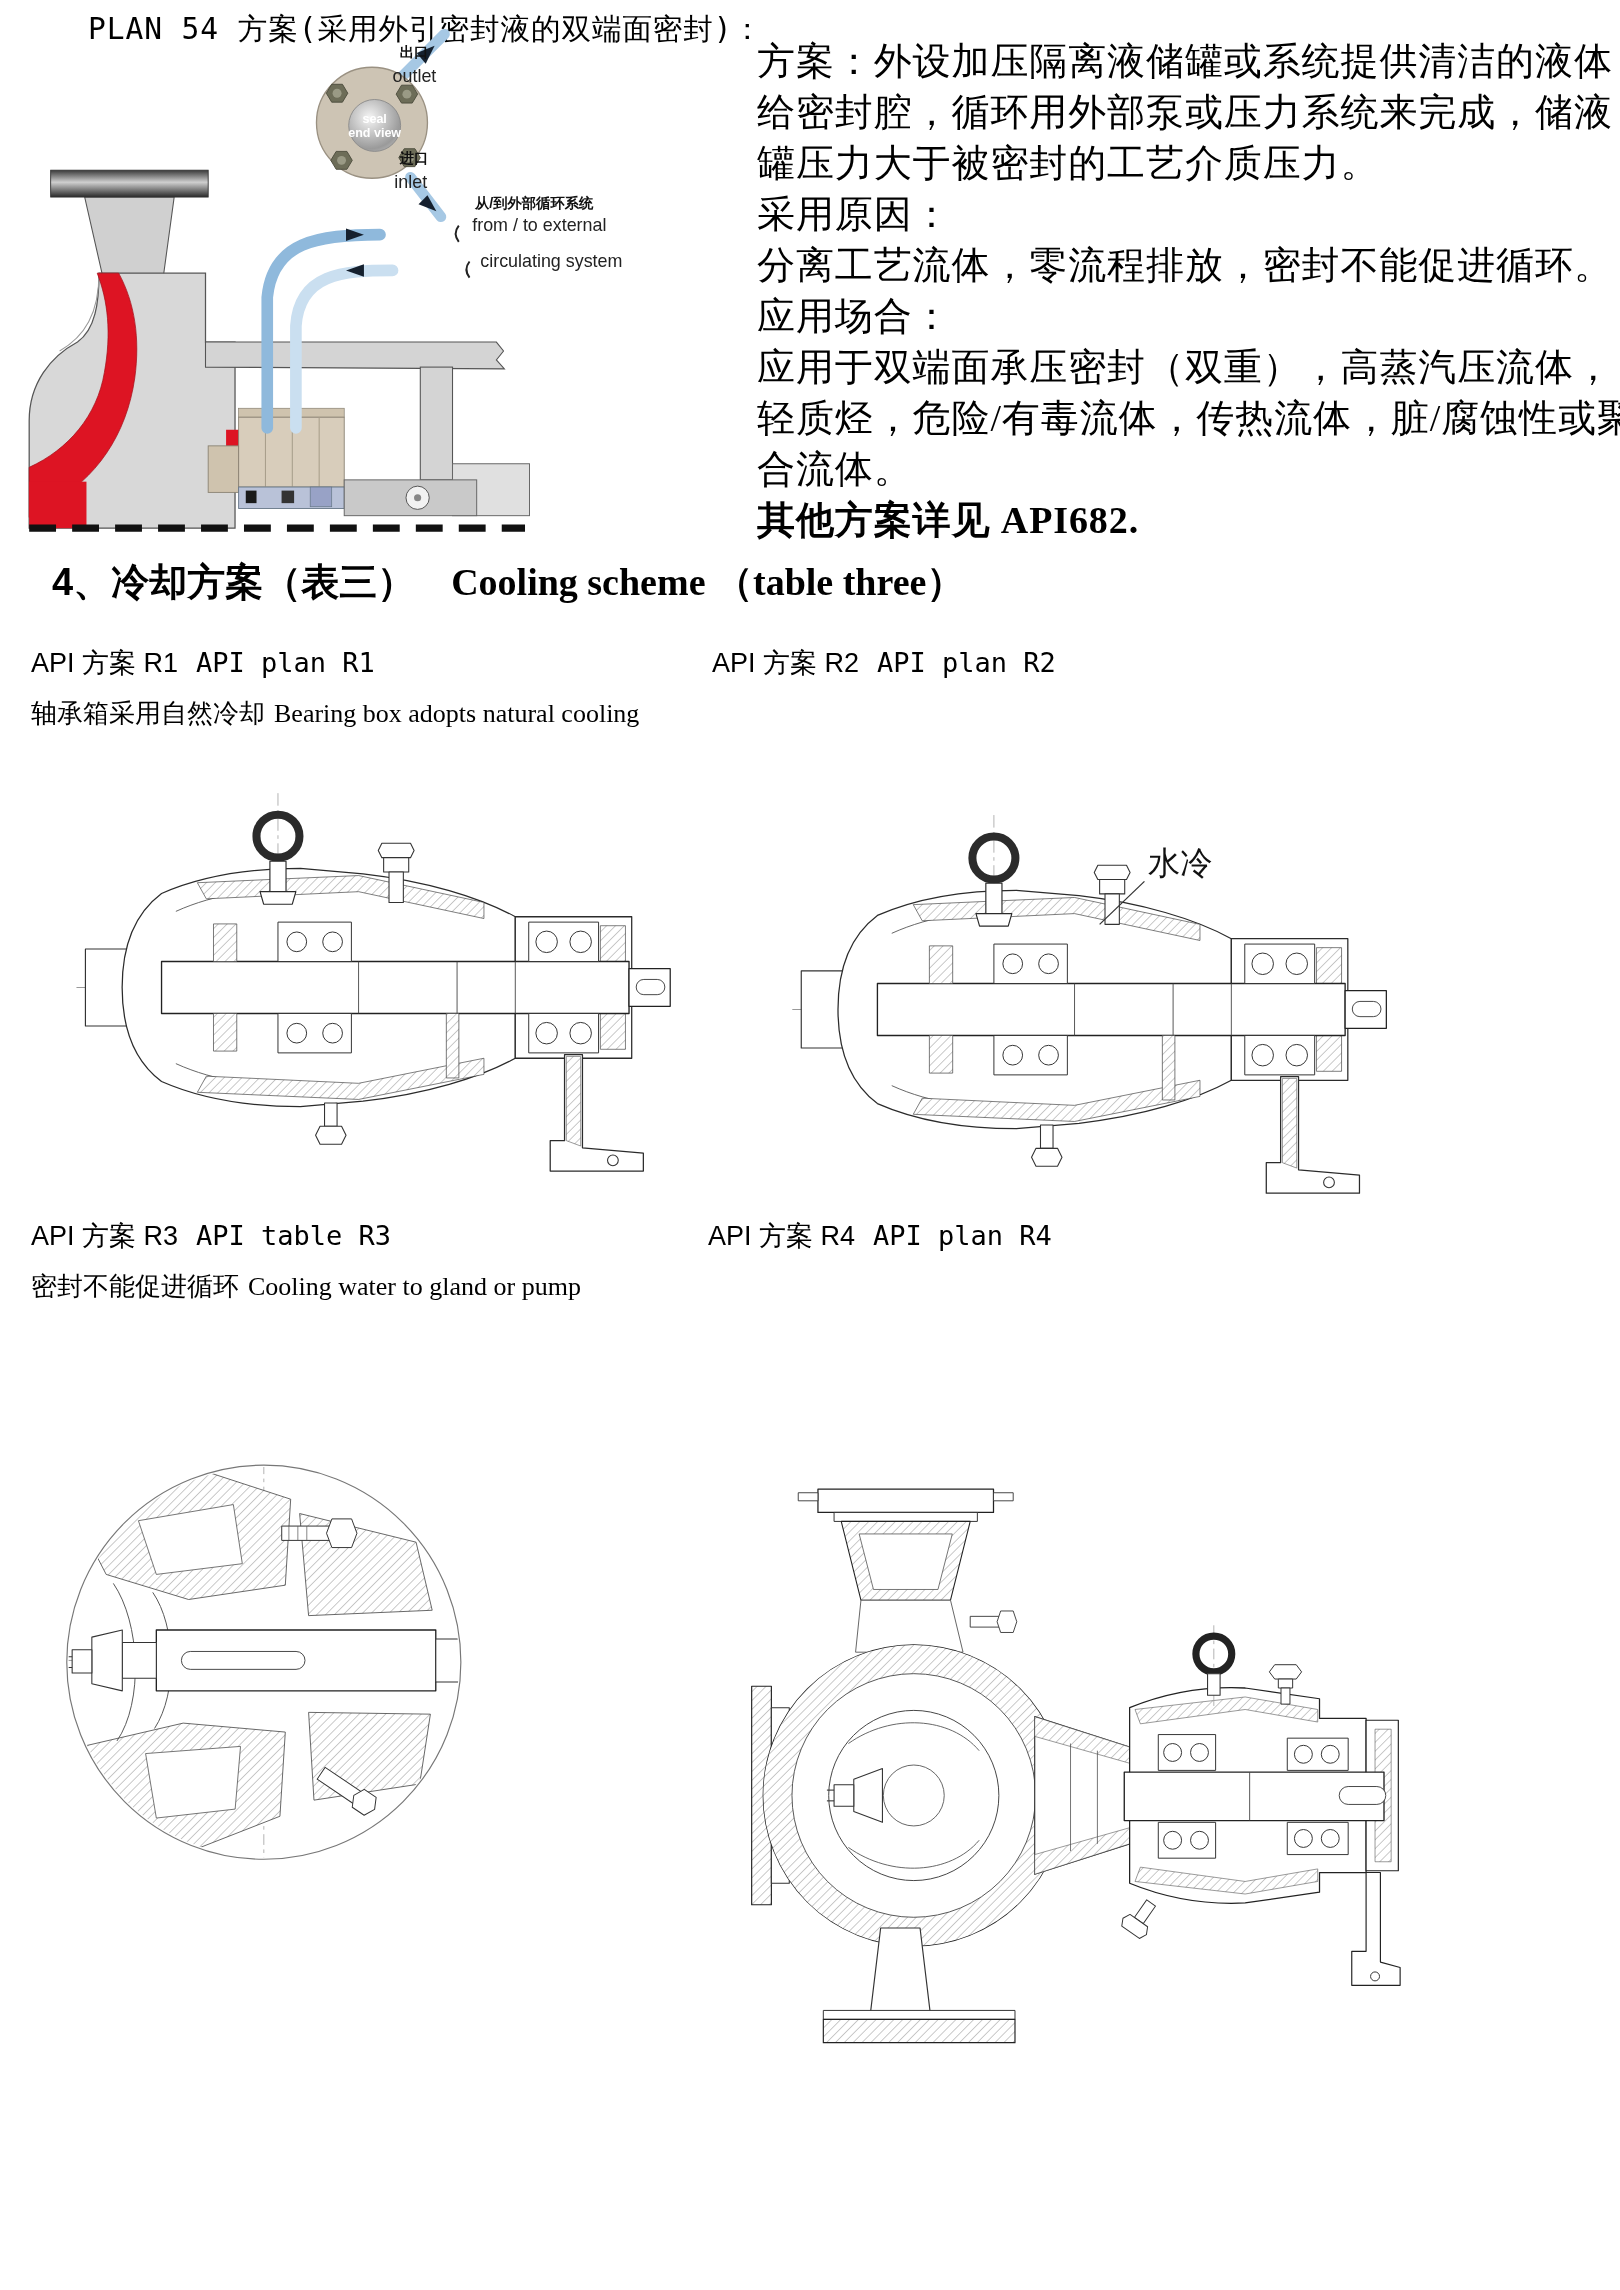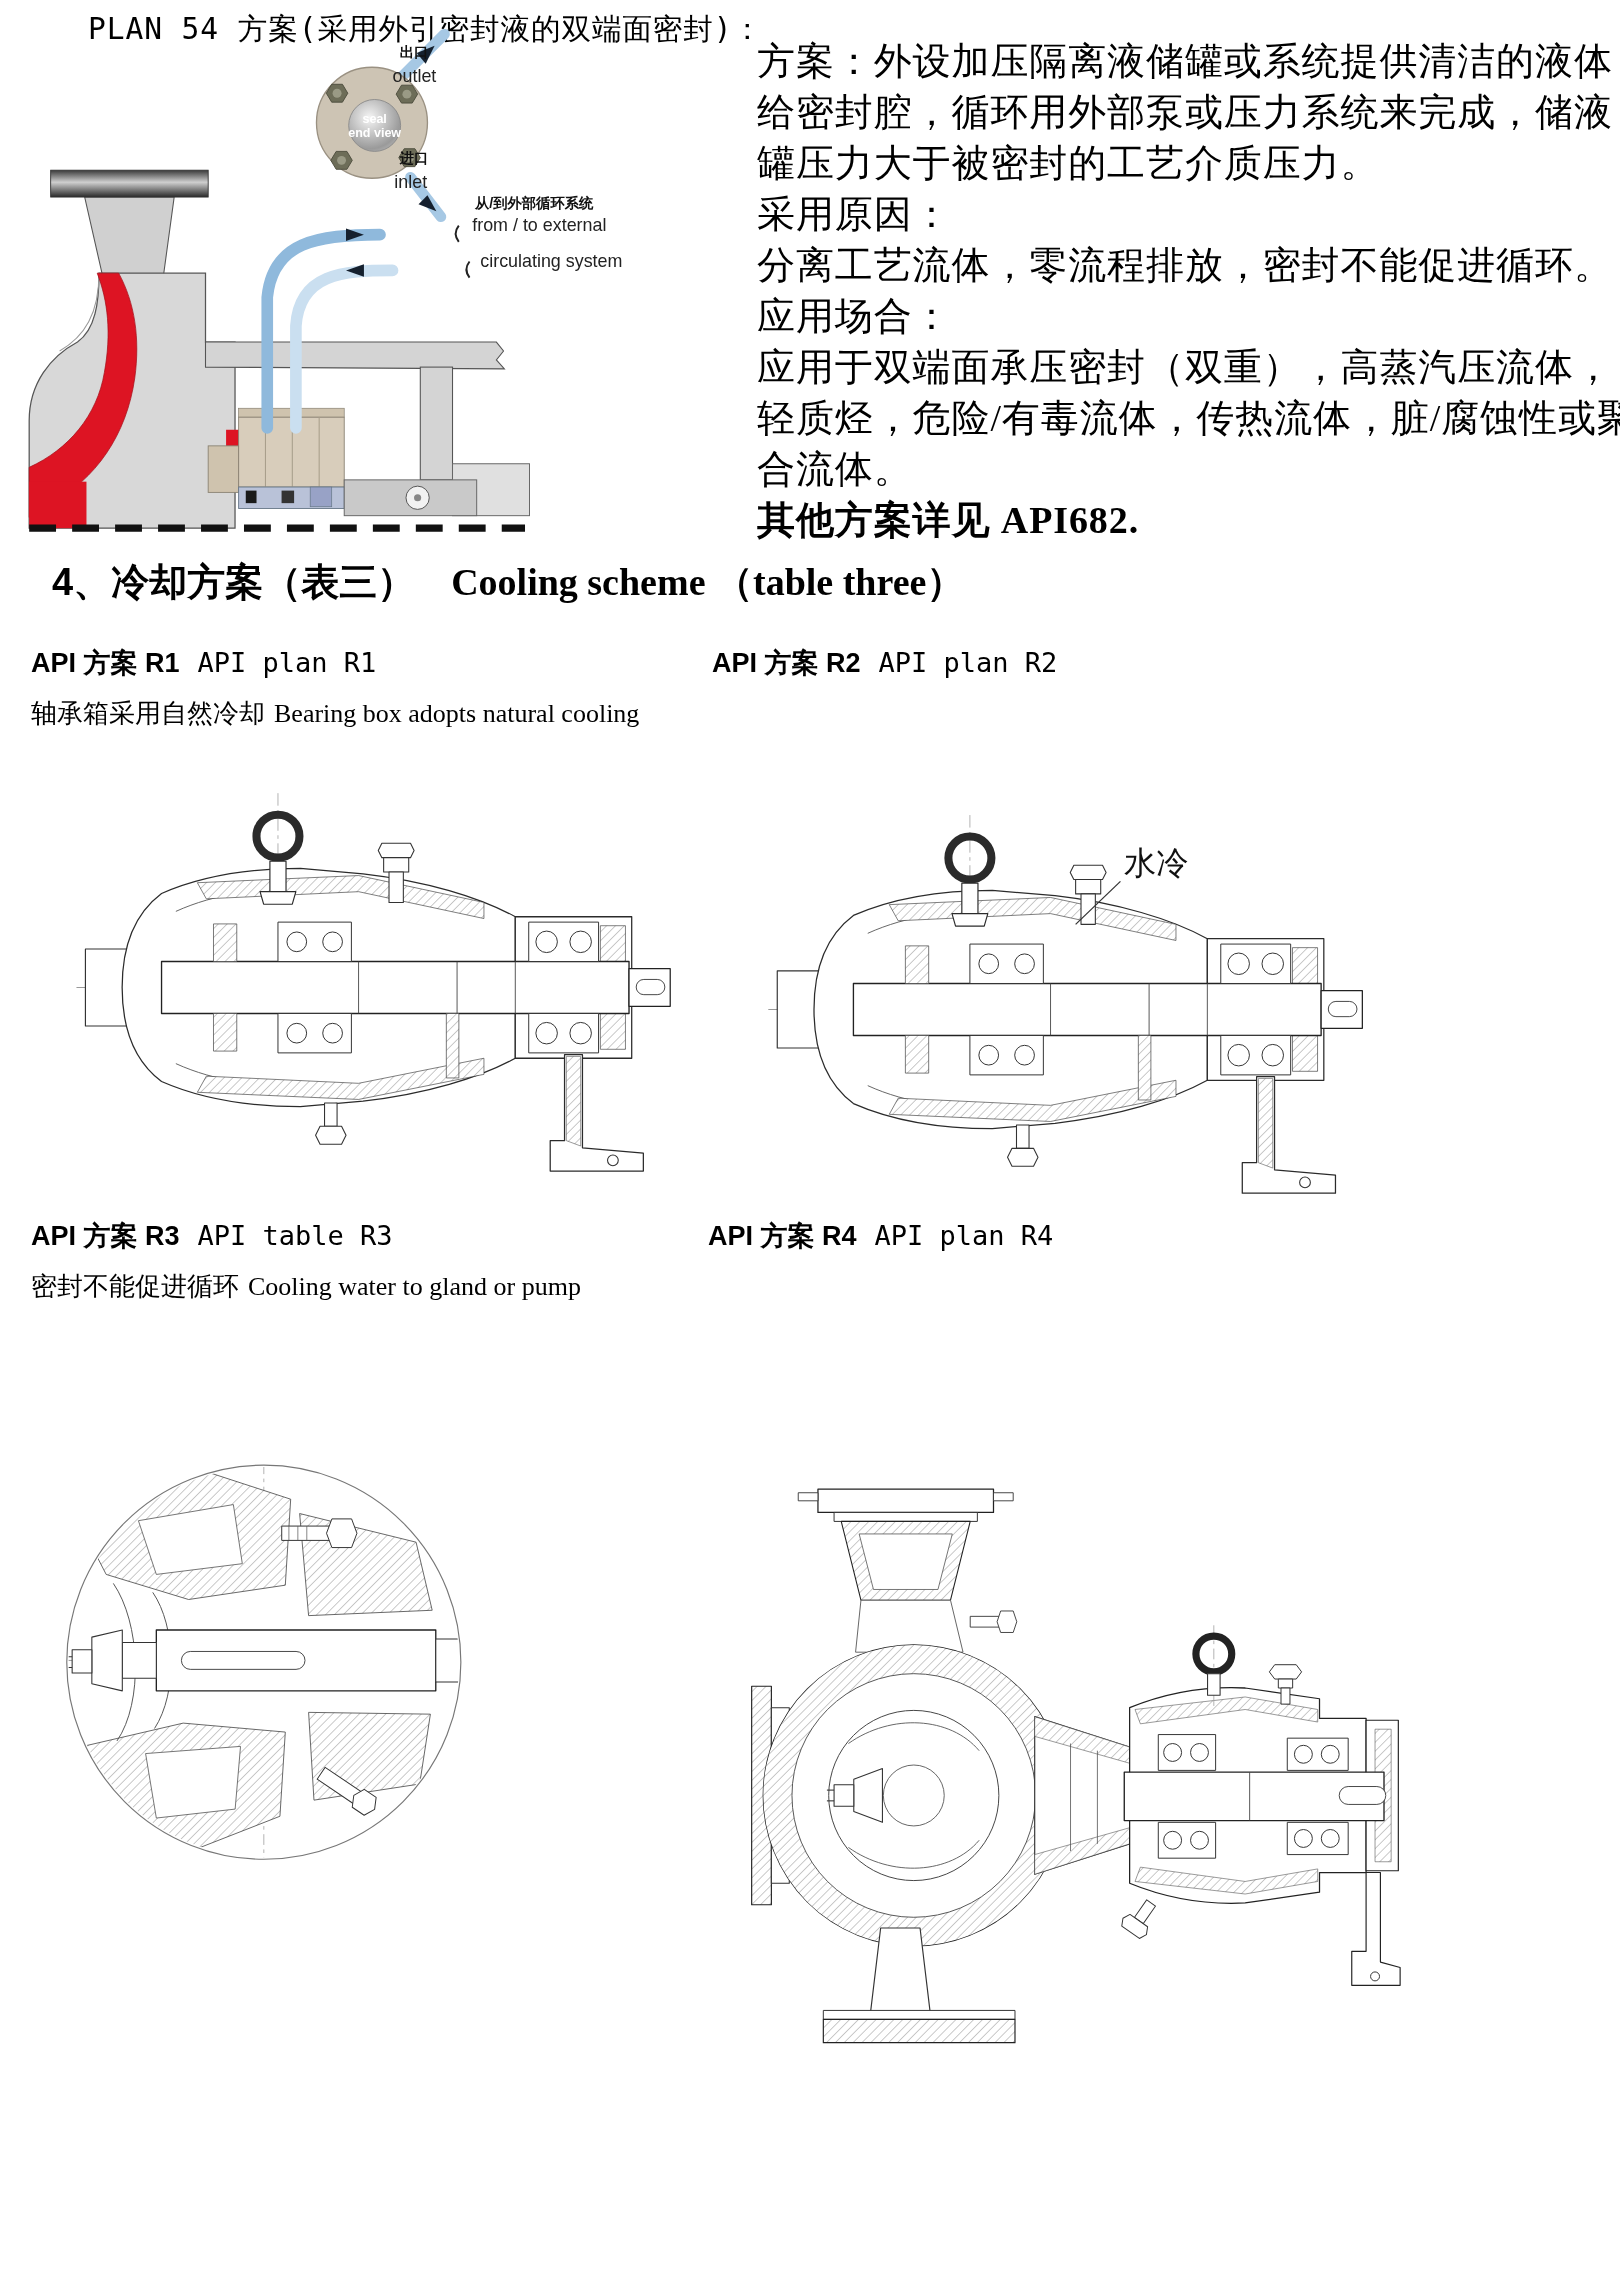--- a/index.html
+++ b/index.html
@@ -18,21 +18,21 @@
   .plan54-desc{position:absolute;left:757px;top:36px;width:873px;font-size:38px;line-height:51px;letter-spacing:0.9px;}
   .plan54-desc .line{white-space:nowrap;}
   .plan54-desc .note{font-weight:700;}
   
   .section-heading{position:absolute;left:52px;top:557px;font-size:38px;font-weight:700;white-space:nowrap;
                    font-family:"Liberation Sans",sans-serif;}
   .section-heading .en{font-family:"Liberation Serif",serif;margin-left:36px;}
   
   .plan-text{position:absolute;}
   .plan-title{font-size:27px;white-space:nowrap;margin-bottom:7.2px;}
-  .pt-bold{font-weight:700;font-family:"Liberation Sans",sans-serif;}
+  .pt-bold{font-weight:400;font-family:"Liberation Sans",sans-serif;}
   .pt-mono{font-family:"DejaVu Sans Mono",monospace;font-size:27px;margin-left:18px;}
   .plan-desc{font-size:26px;line-height:51px;}
   .pd-en{margin-left:9px;}
   
   .fig{position:absolute;}
   .fig svg{width:100%;height:100%;display:block;}
   .wl-label{font-family:"Liberation Serif",serif;font-size:36px;fill:#111;}
 </style>
 </head>
 <body>
@@ -311,21 +311,21 @@
       <span class="pt-bold">API 方案 R2</span><span class="pt-mono">API plan R2</span>
     </div>
   </div>
 
   <div class="fig" style="left:63px;top:786px;width:618px;height:403px;">
     <svg viewBox="0 0 690 450">
         <use href="#sym-bearingbox"></use>
       </svg>
   </div>
 
-  <div class="fig" style="left:719px;top:781px;width:681px;height:448px;">
+  <div class="fig" style="left:743px;top:781px;width:681px;height:448px;">
     <svg viewBox="0 0 760 500">
       <use href="#sym-bearingbox" x="40" y="30"></use>
       <line x1="448" y1="112" x2="398" y2="160" stroke="#333" stroke-width="1.4"></line>
       <text class="wl-label" x="452" y="104">水冷</text>
     </svg>
   </div>
 
   <div class="plan-text" style="left:31px;top:1218px;width:627px;">
     <div class="plan-title">
       <span class="pt-bold">API 方案 R3</span><span class="pt-mono">API table R3</span>

